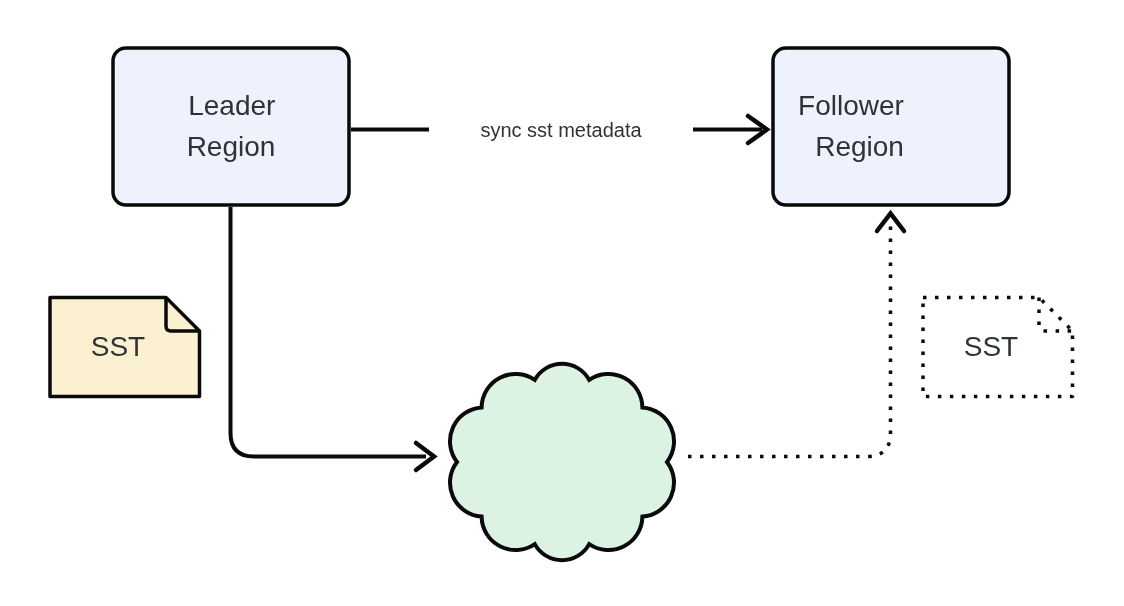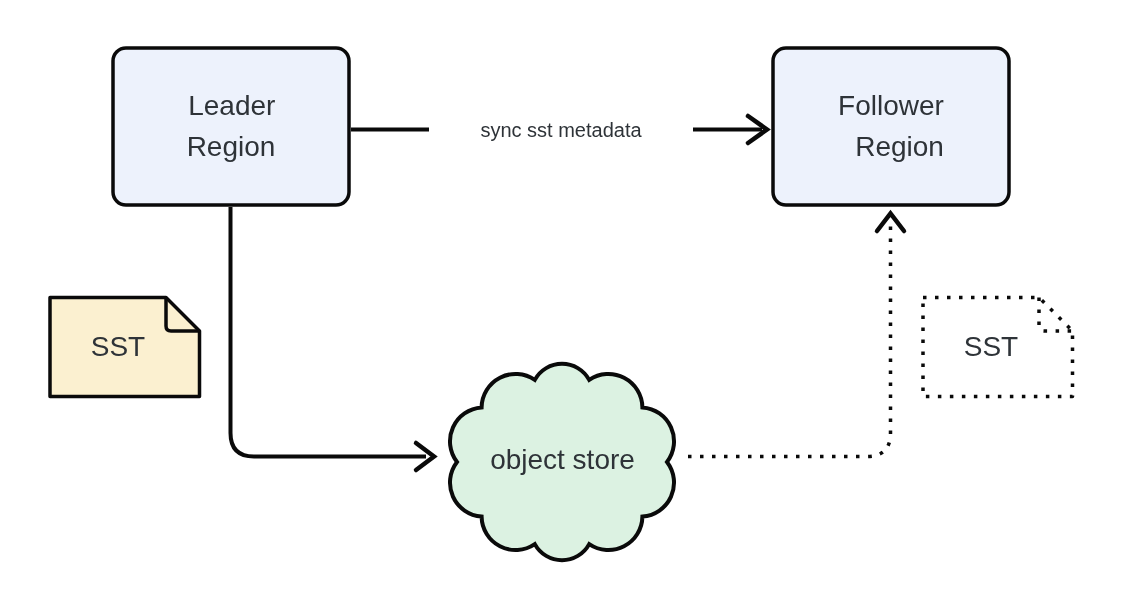--- a/index.html
+++ b/index.html
@@ -123,24 +123,23 @@
              A 34 34 0 0 1 642.4 516.6
              A 34 34 0 0 1 589.2 544.1
              A 31 31 0 0 1 534.8 544.1
              A 34 34 0 0 1 481.6 516.6
              A 34 34 0 0 1 457 462 Z" fill="#DCF2E2"></path>
   </svg>
 
   <div class="node-label" style="left:113px; top:48px; width:236px; height:157px;">Leader
 Region</div>
 
-  <div class="node-label" style="left:773px; top:48px; width:236px; height:157px;">Follower
+  <div class="node-label" style="left:733px; top:48px; width:236px; height:157px;">Follower
 Region</div>
 
   <div class="edge-label" style="left:429px; top:110px; width:264px; height:40px;">sync sst metadata</div>
 
   <div class="node-label" style="left:50px; top:297px; width:150px; height:100px; padding-right:14px; box-sizing:border-box;">SST</div>
 
   <div class="node-label" style="left:923px; top:297px; width:150px; height:100px; padding-right:14px; box-sizing:border-box;">SST</div>
 
-  <div class="node-label" style="left:442px; top:362px; width:241px; height:196px;">object store</div>
 
 </div>
 
 </body></html>

